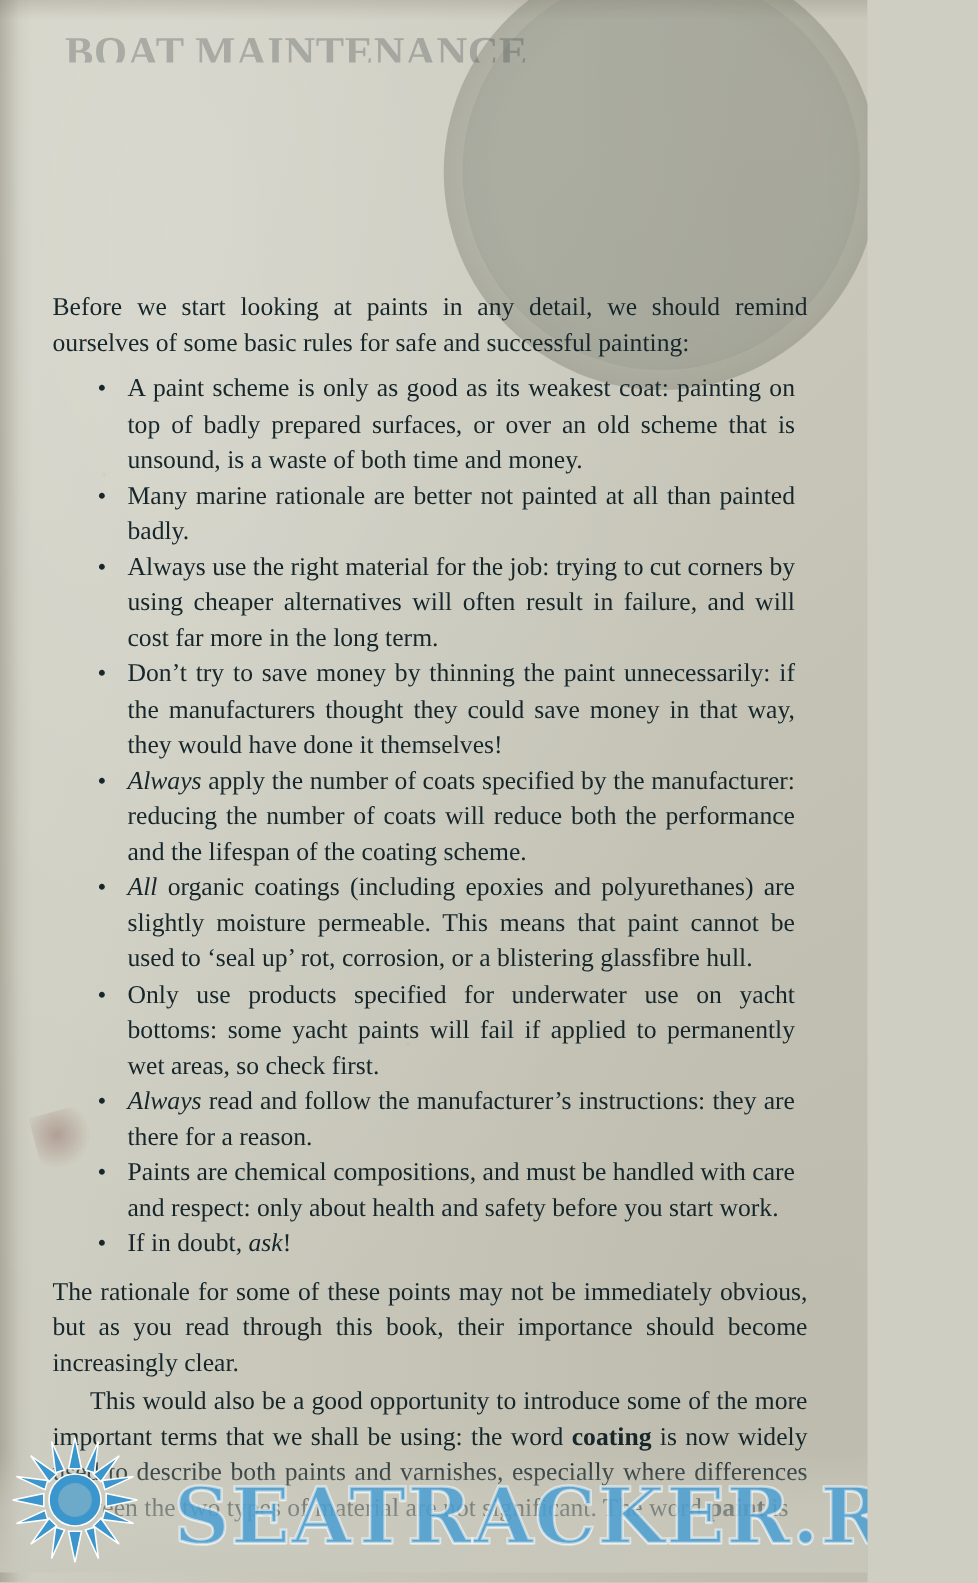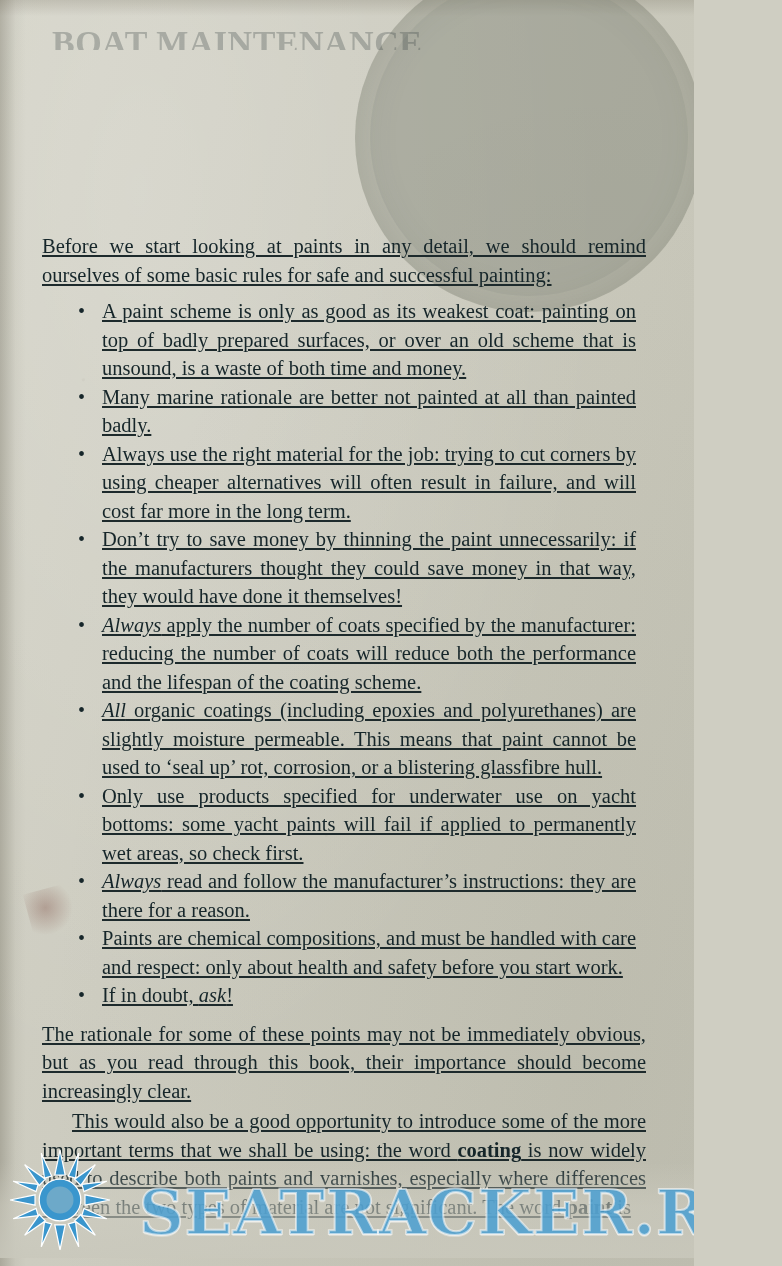--- a/index.html
+++ b/index.html
@@ -104,21 +104,20 @@
     color: #11201f;
     font-weight: 400;
     padding: 0 6px;
   }
 
   .body {
     position: absolute;
     left: 42px;
     right: 48px;
     top: 232px;
-    text-decoration: underline;
   }
 
   p.para {
     margin: 0 0 2px 0;
     font-size: 20.5px;
     line-height: 28.5px;
     text-align: justify;
     text-justify: inter-word;
     color: #16262a;
   }

